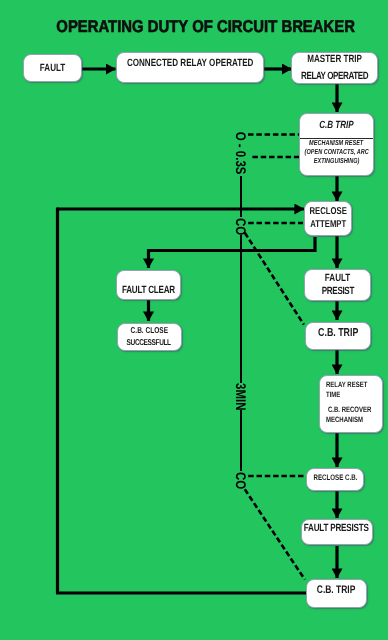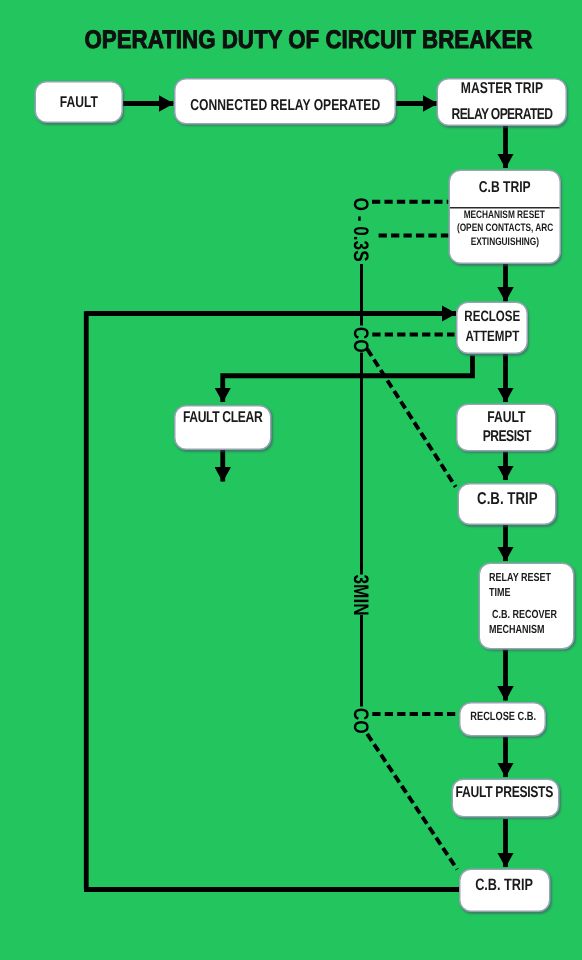--- a/index.html
+++ b/index.html
@@ -72,46 +72,50 @@
       <path d="M244.8,232.7 L303.8,324.6"></path>
       <path d="M248.2,476 L305,476"></path>
       <path d="M244.8,489.3 L304.8,579.6"></path>
     </g>
   </svg>
 
   <div class="node" style="left:23px;top:53.5px;width:59px;height:28px;justify-content:center;">
     <div class="t" style="font-size:10.5px;">FAULT</div>
   </div>
 
-  <div class="node" style="left:116px;top:52px;width:148px;height:31px;justify-content:center;padding-top:4px;">
+  <div class="node" style="left:116px;top:52px;width:148px;height:31px;justify-content:flex-start;padding-top:4px;">
     <div class="t" style="font-size:10.5px;">CONNECTED RELAY OPERATED</div>
   </div>
 
   <div class="node" style="left:291px;top:51.5px;width:87px;height:32.3px;justify-content:space-between;line-height:13px;">
     <div class="t" style="font-size:10.5px;">MASTER TRIP</div>
     <div class="t" style="font-size:10.5px;letter-spacing:-0.55px;">RELAY OPERATED</div>
   </div>
 
-  <div class="node" style="left:299px;top:113px;width:75px;height:63px;justify-content:flex-start;padding-top:6px;">
+  <div class="node" style="left:299px;top:113px;width:75px;height:63px;justify-content:flex-start;padding-top:6px;font-style:italic;">
     <div class="t" style="font-size:10.5px;line-height:11px;">C.B TRIP</div>
     <div style="width:100%;height:1.2px;background:#2a2a2a;margin:7px 0 0px;"></div>
     <div class="t" style="font-size:7.2px;line-height:8.9px;">MECHANISM RESET</div>
     <div class="t" style="font-size:7.2px;line-height:8.9px;">(OPEN CONTACTS, ARC</div>
     <div class="t" style="font-size:7.2px;line-height:8.9px;">EXTINGUISHING)</div>
   </div>
 
   <div class="node" style="left:304px;top:200.5px;width:48px;height:35.8px;justify-content:center;line-height:13.5px;">
     <div class="t" style="font-size:10px;">RECLOSE</div>
     <div class="t" style="font-size:10px;">ATTEMPT</div>
   </div>
 
-  <div class="node" style="left:116px;top:270px;width:65px;height:29.5px;justify-content:flex-start;padding-top:1px;">
+  <div class="node" style="left:116px;top:270px;width:65px;height:29.5px;justify-content:flex-start;padding-top:13px;">
     <div class="t" style="font-size:10.5px;letter-spacing:-0.3px;">FAULT CLEAR</div>
   </div>
 
+  <div class="node" style="left:116.5px;top:322.5px;width:65px;height:28px;justify-content:center;line-height:11.5px;">
+    <div class="t" style="font-size:8.5px;">C.B. CLOSE</div>
+    <div class="t" style="font-size:8.5px;letter-spacing:-0.5px;">SUCCESSFULL</div>
+  </div>
 
   <div class="node" style="left:304px;top:269px;width:67px;height:31.5px;justify-content:center;line-height:13px;">
     <div class="t" style="font-size:10.5px;">FAULT</div>
     <div class="t" style="font-size:10.5px;letter-spacing:-0.45px;">PRESIST</div>
   </div>
 
   <div class="node" style="left:305px;top:322px;width:66px;height:28px;justify-content:flex-start;padding-top:4px;">
     <div class="t" style="font-size:11.5px;line-height:12px;">C.B. TRIP</div>
   </div>
 

